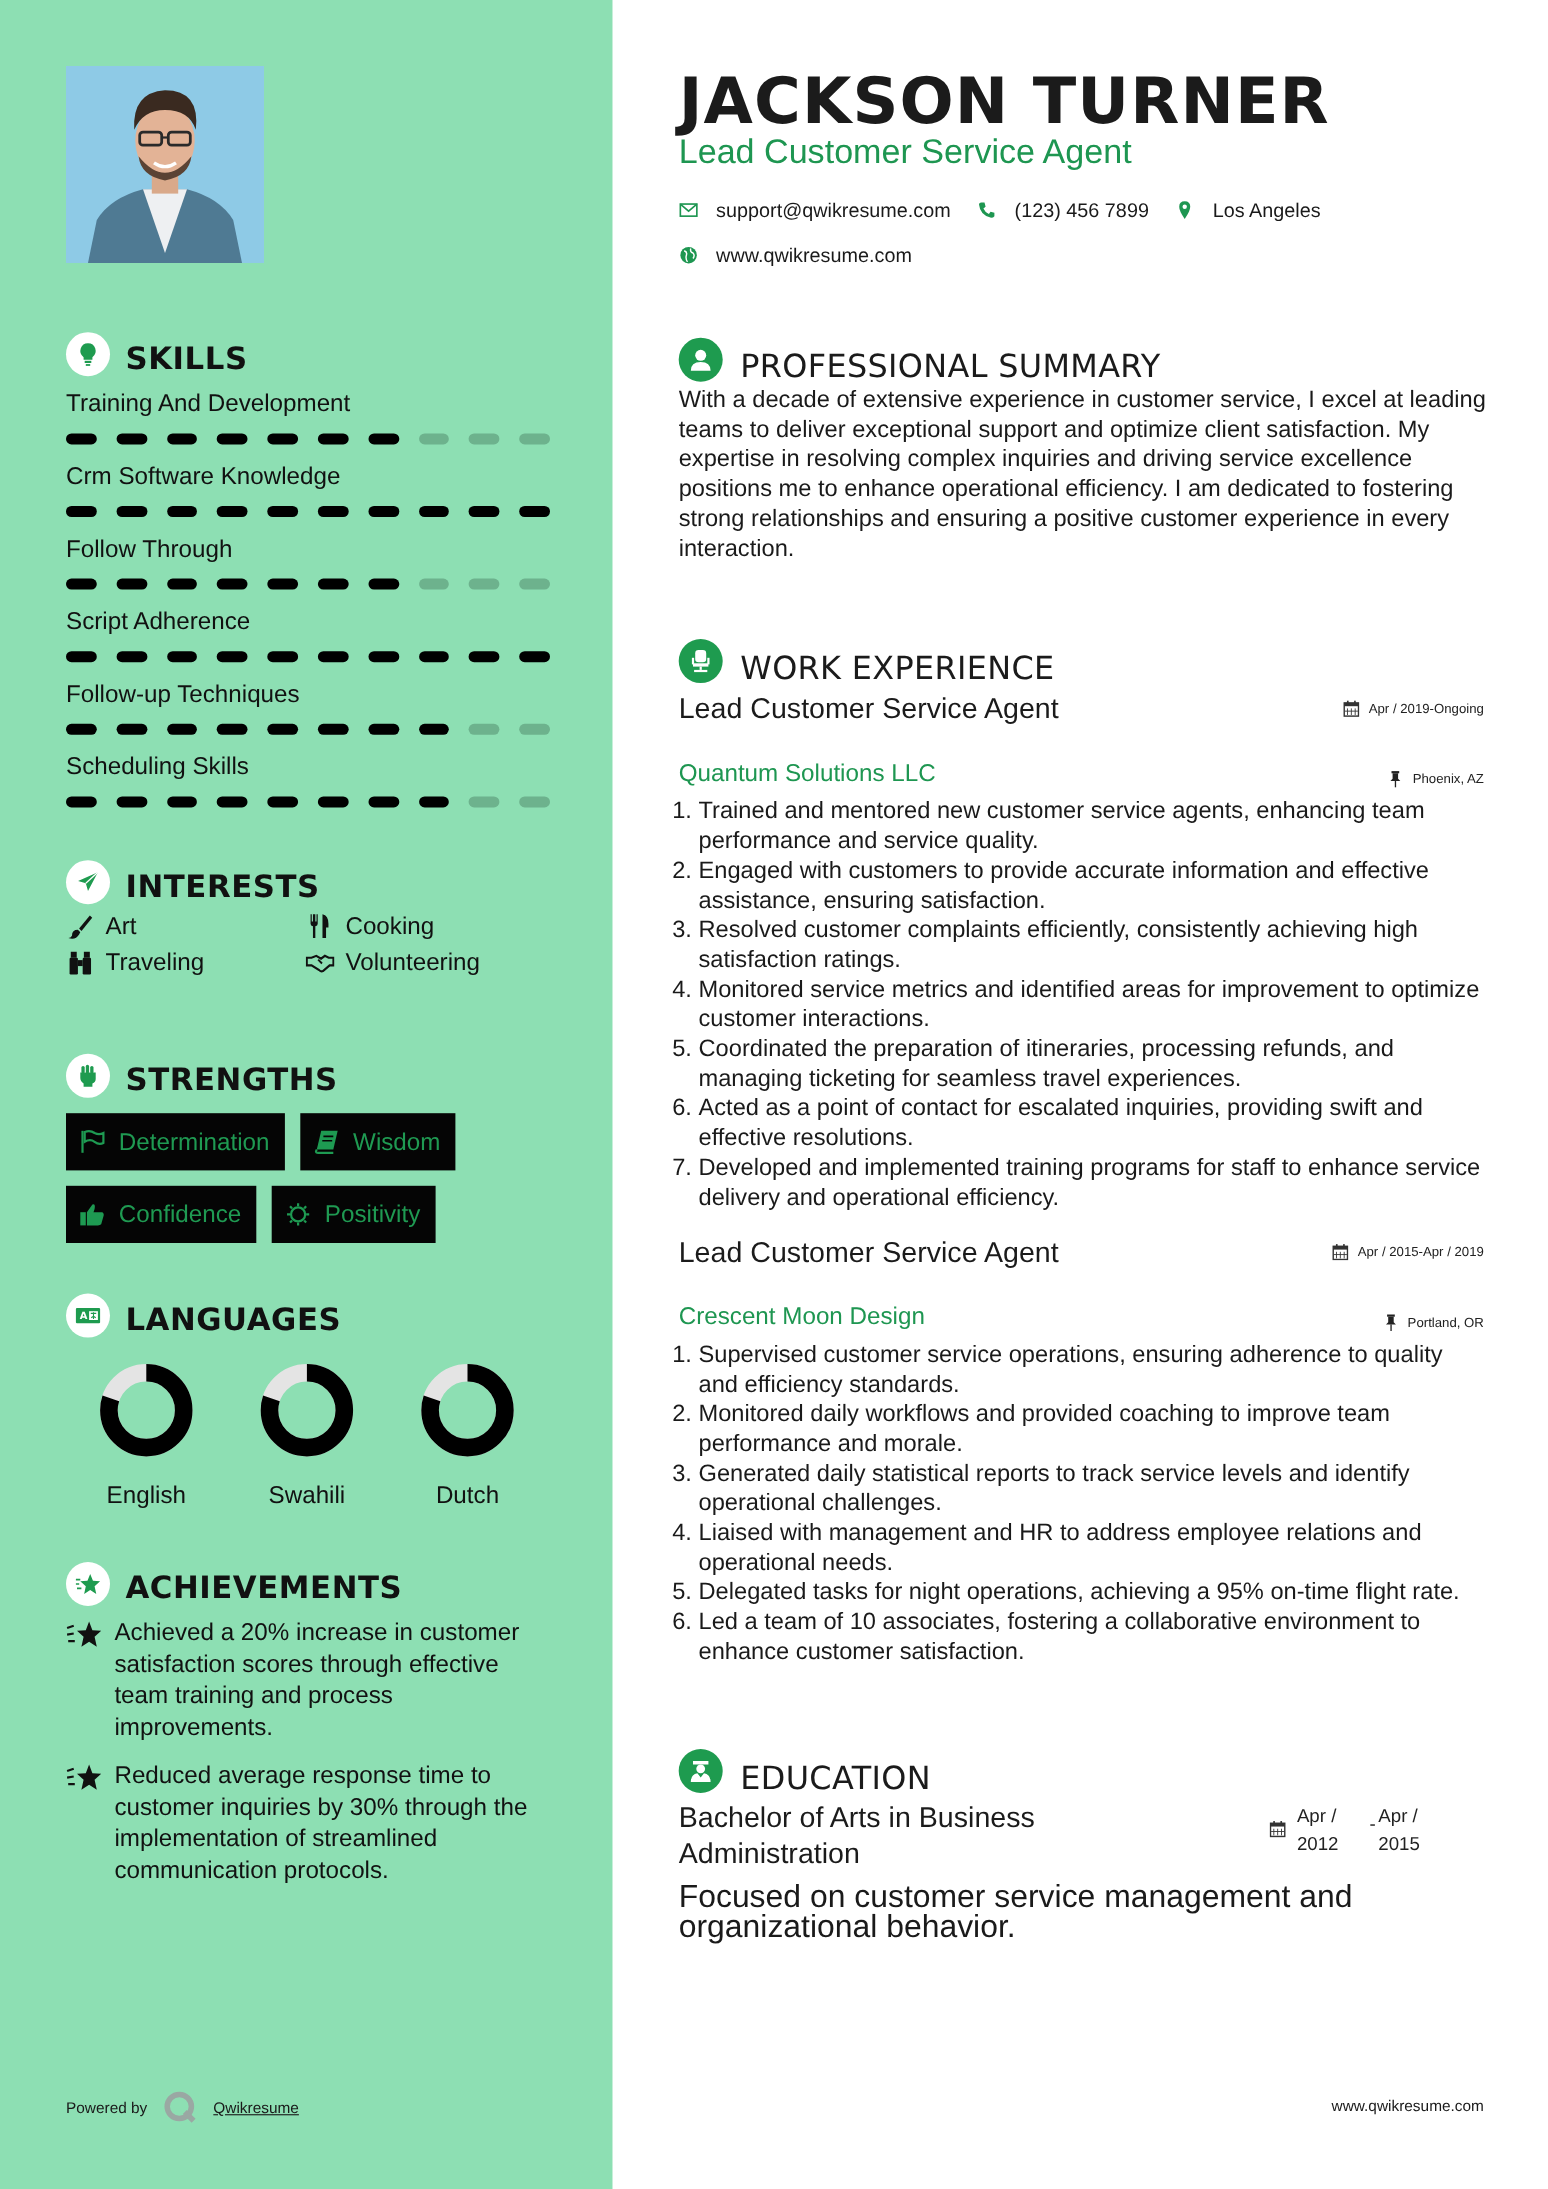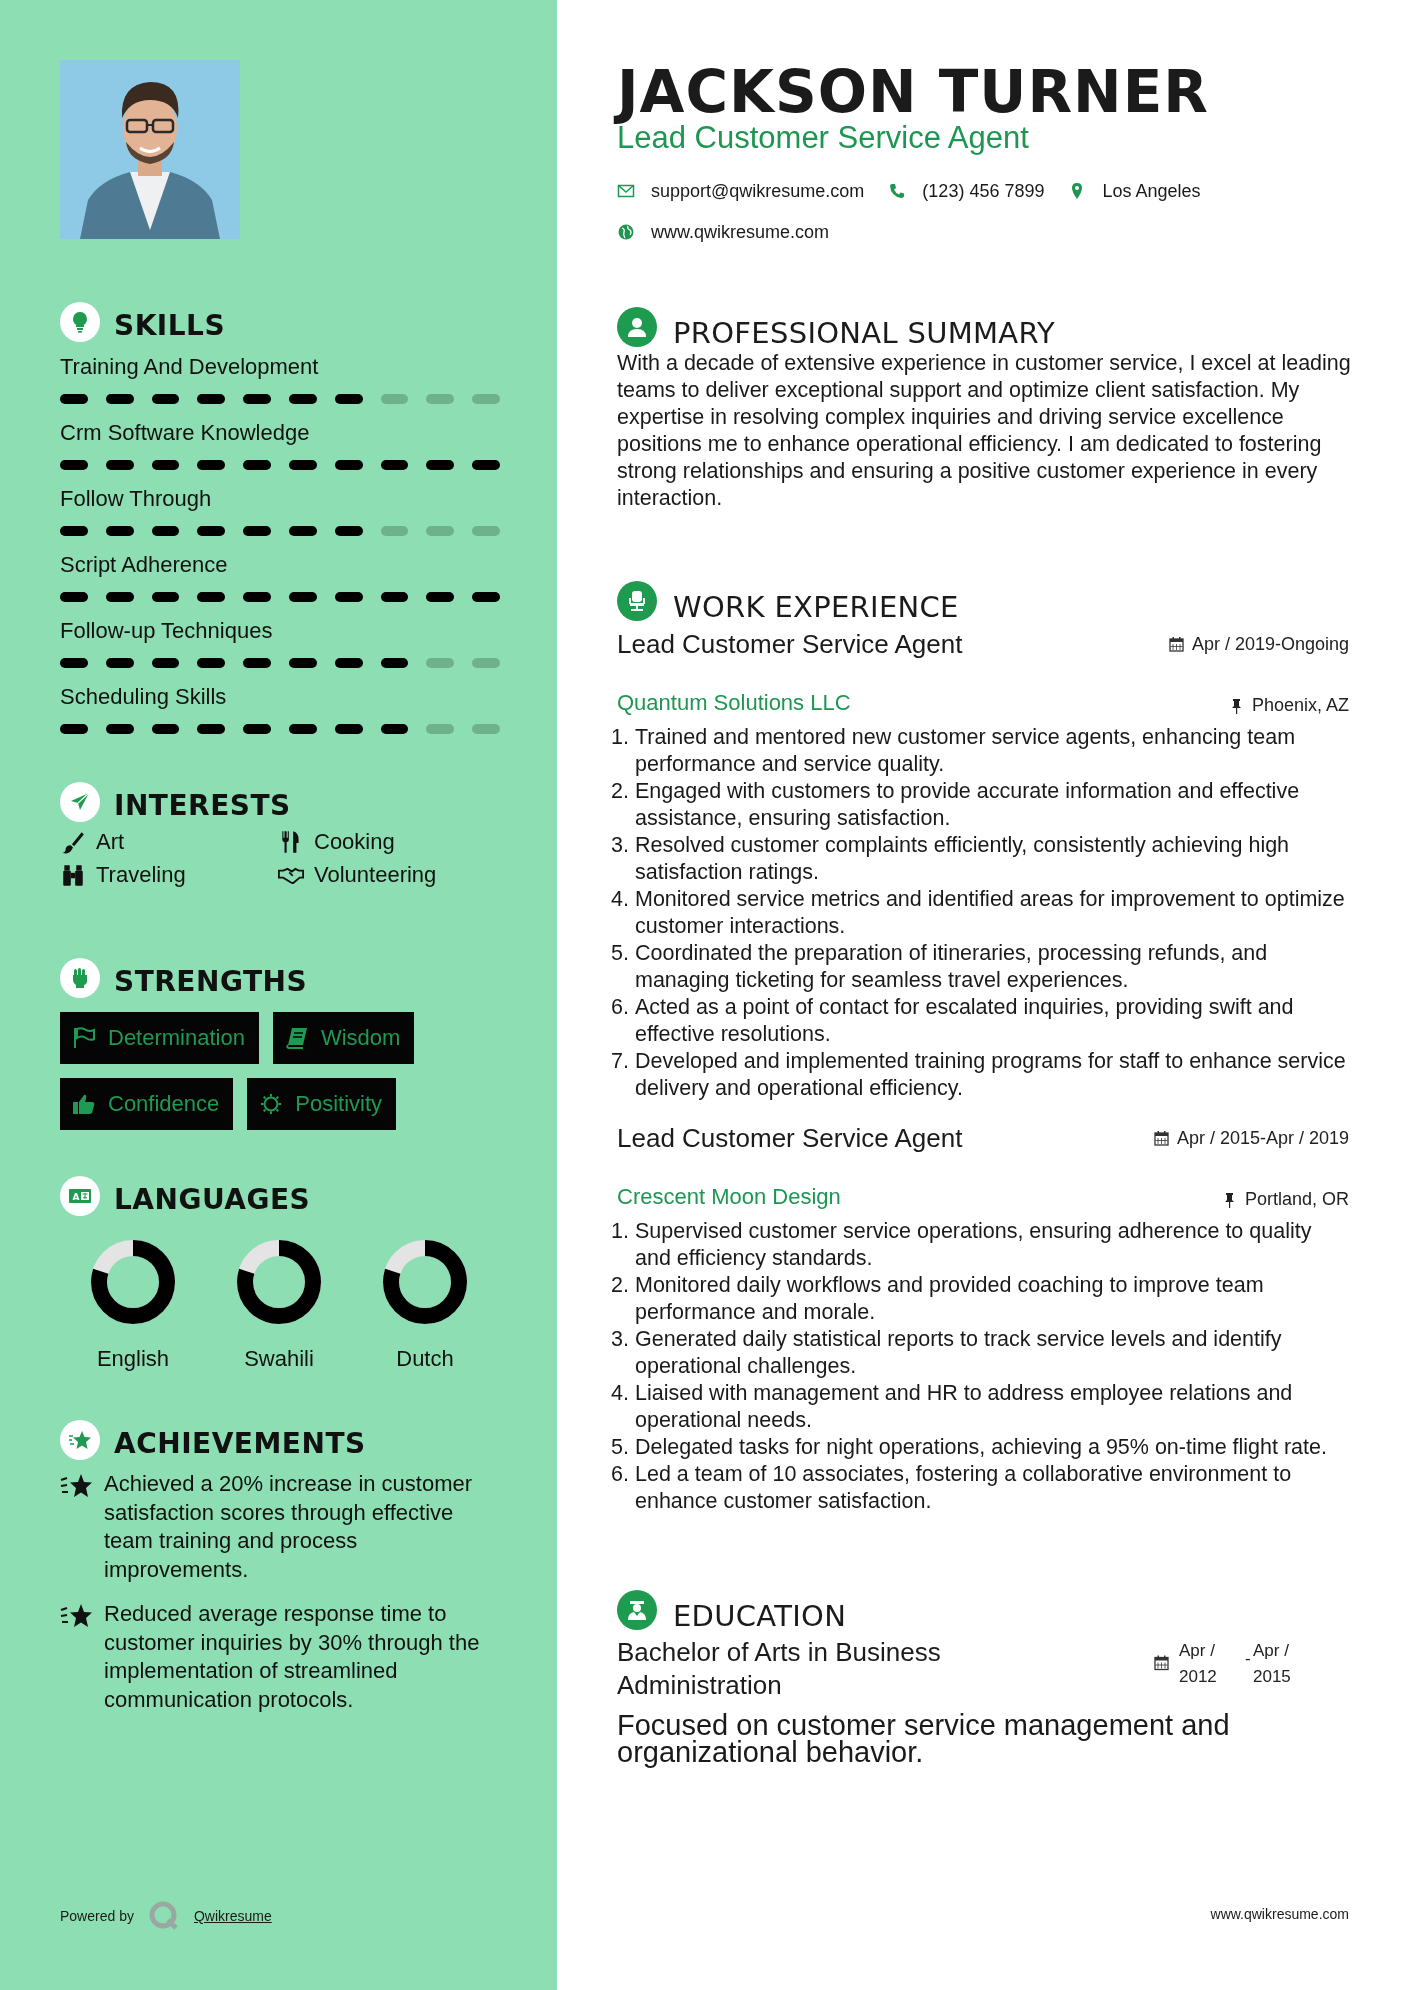--- a/index.html
+++ b/index.html
@@ -65,21 +65,21 @@
   .m-head { position: absolute; left: 60px; display: flex; align-items: center; }
   .m-head .ico { width: 40px; height: 40px; border-radius: 50%; background: #1e9b4f; display: flex; align-items: center; justify-content: center; margin-right: 16px; }
   .m-head .ico svg { width: 24px; height: 24px; }
   .m-head .ttl { font-family: "DejaVu Sans", sans-serif; font-size: 29px; color: #1b1b1b; letter-spacing: 0.3px; margin-top: 13px; }
 
   .summary { position: absolute; left: 60px; top: 350px; width: 740px; font-size: 21.5px; line-height: 27px; color: #1a1a1a; }
 
   .job { position: absolute; left: 60px; width: 732px; }
   .job .row1 { display: flex; justify-content: space-between; align-items: center; height: 36px; }
   .job .role { font-size: 26px; color: #1b1b1b; }
-  .job .meta { font-size: 18px; color: #222; display: flex; align-items: center; }
+  .job .meta { font-size: 12px; color: #222; display: flex; align-items: center; }
   .job .meta svg { width: 15px; height: 16px; margin-right: 8px; }
   .job .row2 { display: flex; justify-content: space-between; align-items: flex-end; height: 36px; margin-top: 18px; }
   .job .org { font-size: 22px; color: #1e9651; }
   .job ol { margin-top: 8px; padding-left: 18px; font-size: 21.5px; line-height: 27px; color: #1a1a1a; }
   .job ol li { padding-left: 0; }
 
   .edu { position: absolute; left: 60px; top: 1636px; width: 732px; }
   .edu .row1 { display: flex; justify-content: space-between; }
   .edu .deg { font-size: 26px; line-height: 33px; color: #1b1b1b; width: 420px; }
   .edu .dates { display: flex; font-size: 17px; line-height: 26px; color: #222; margin-right: 30px; margin-top: 2px; }

